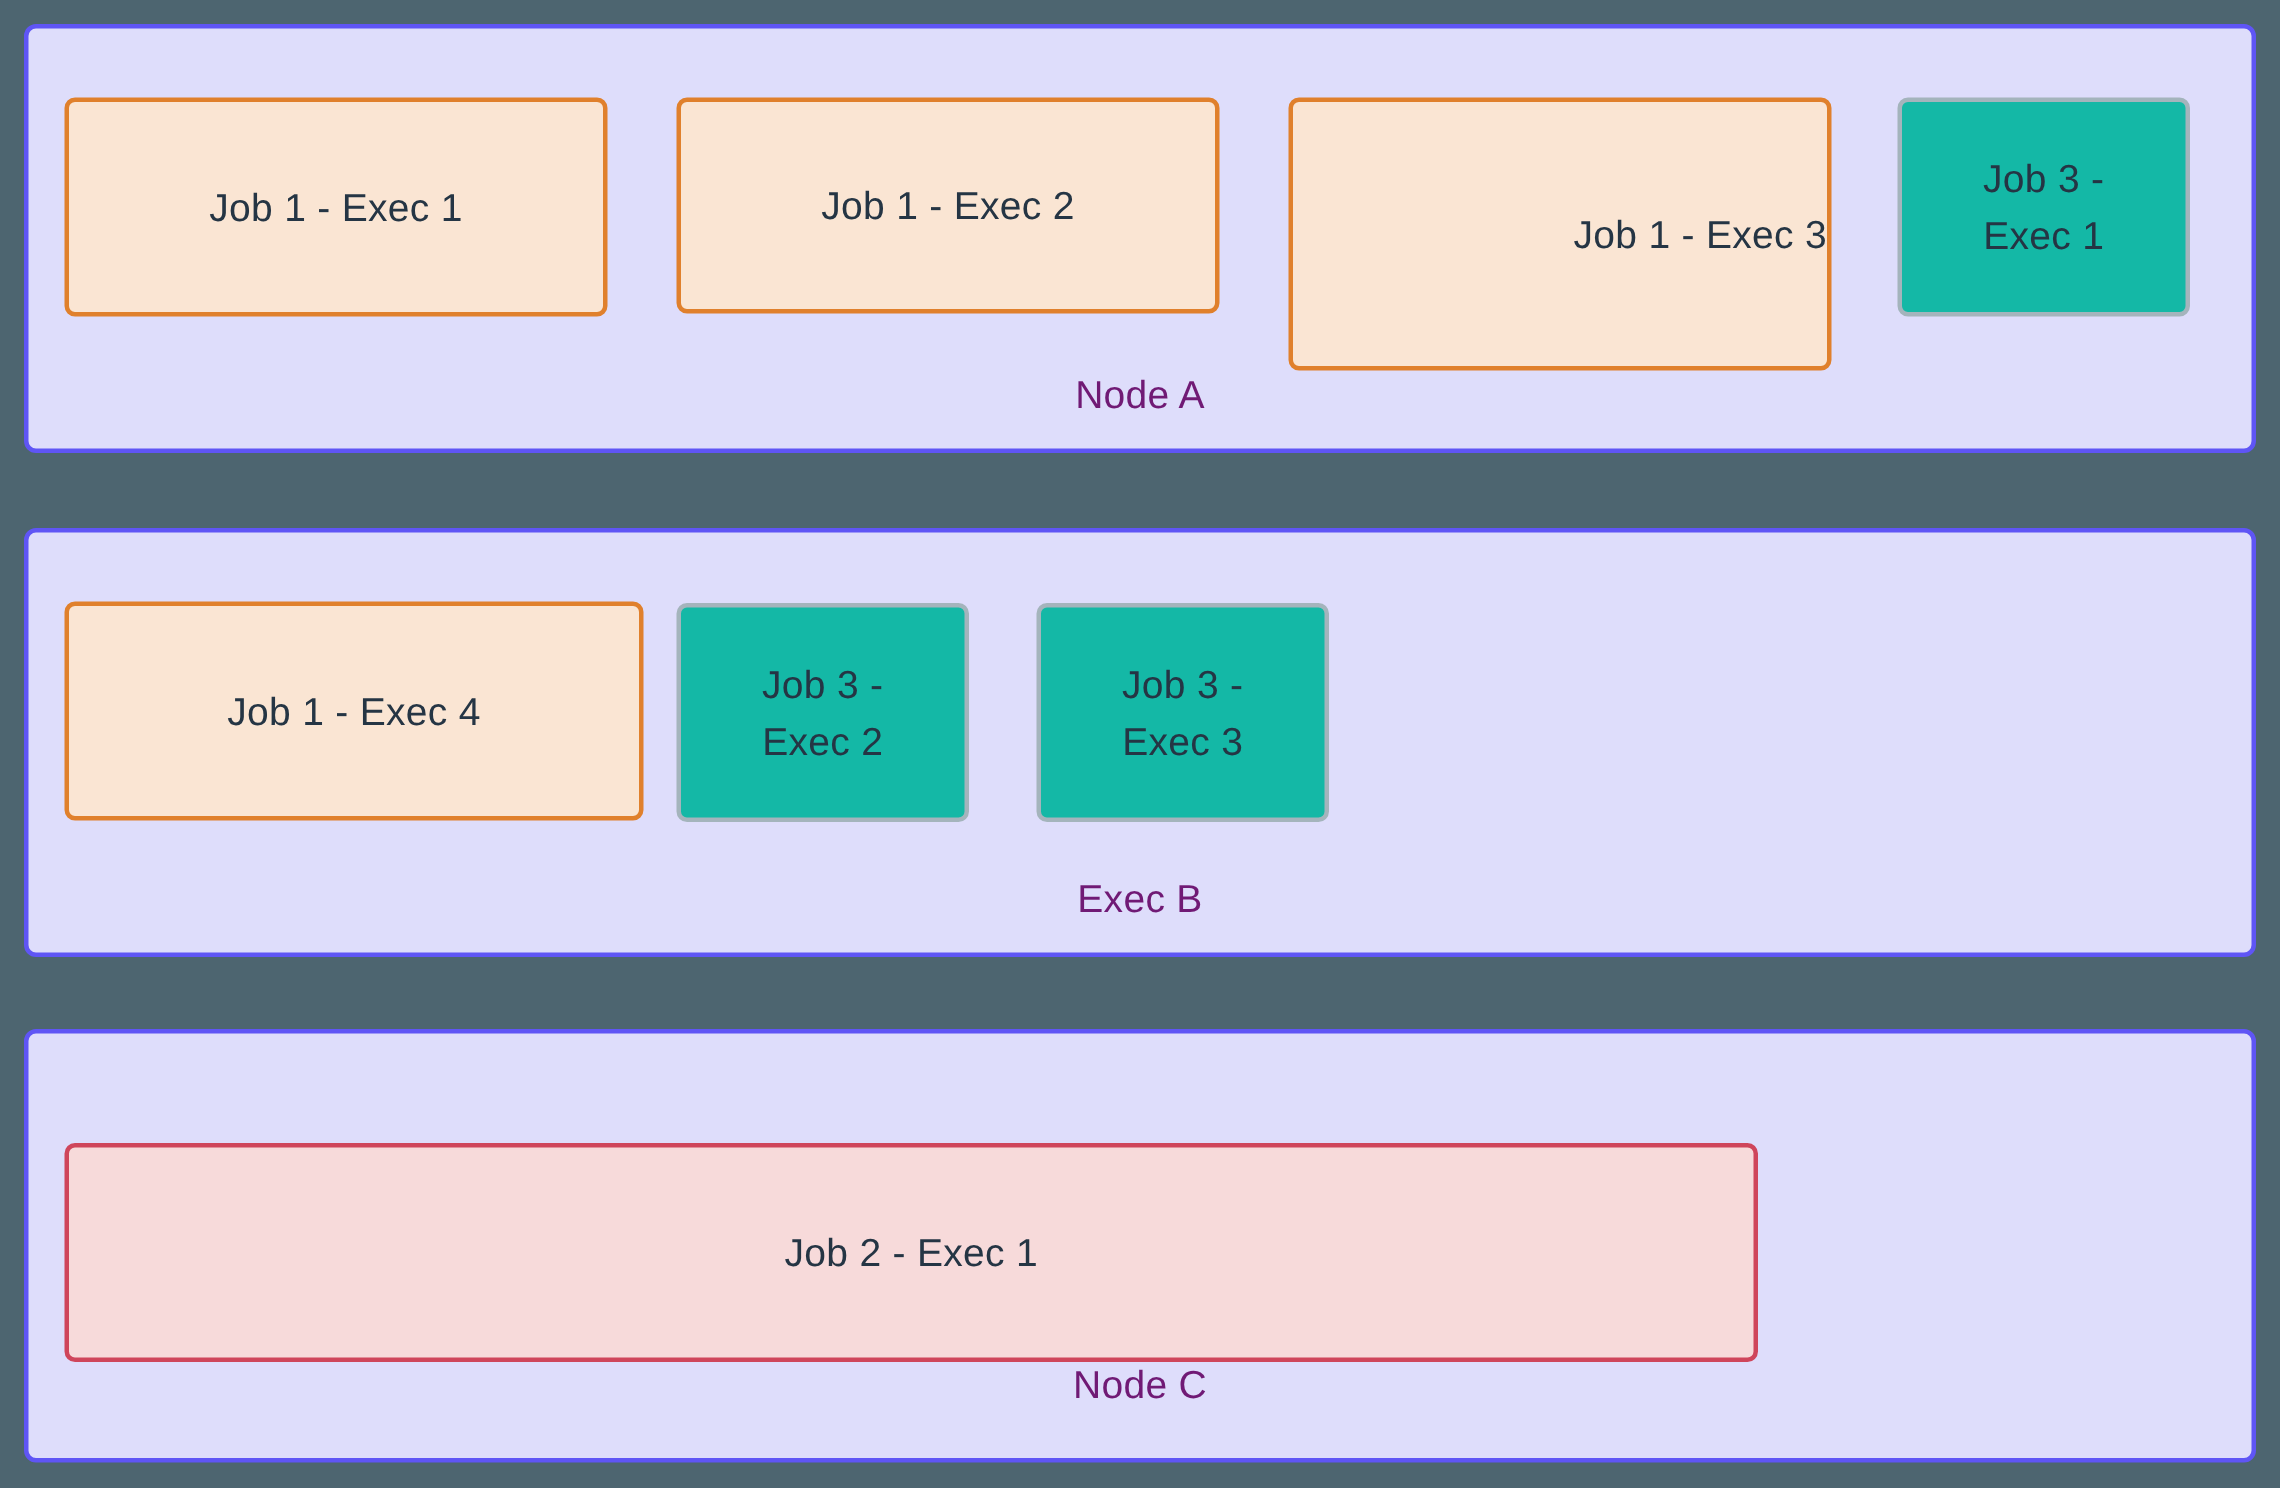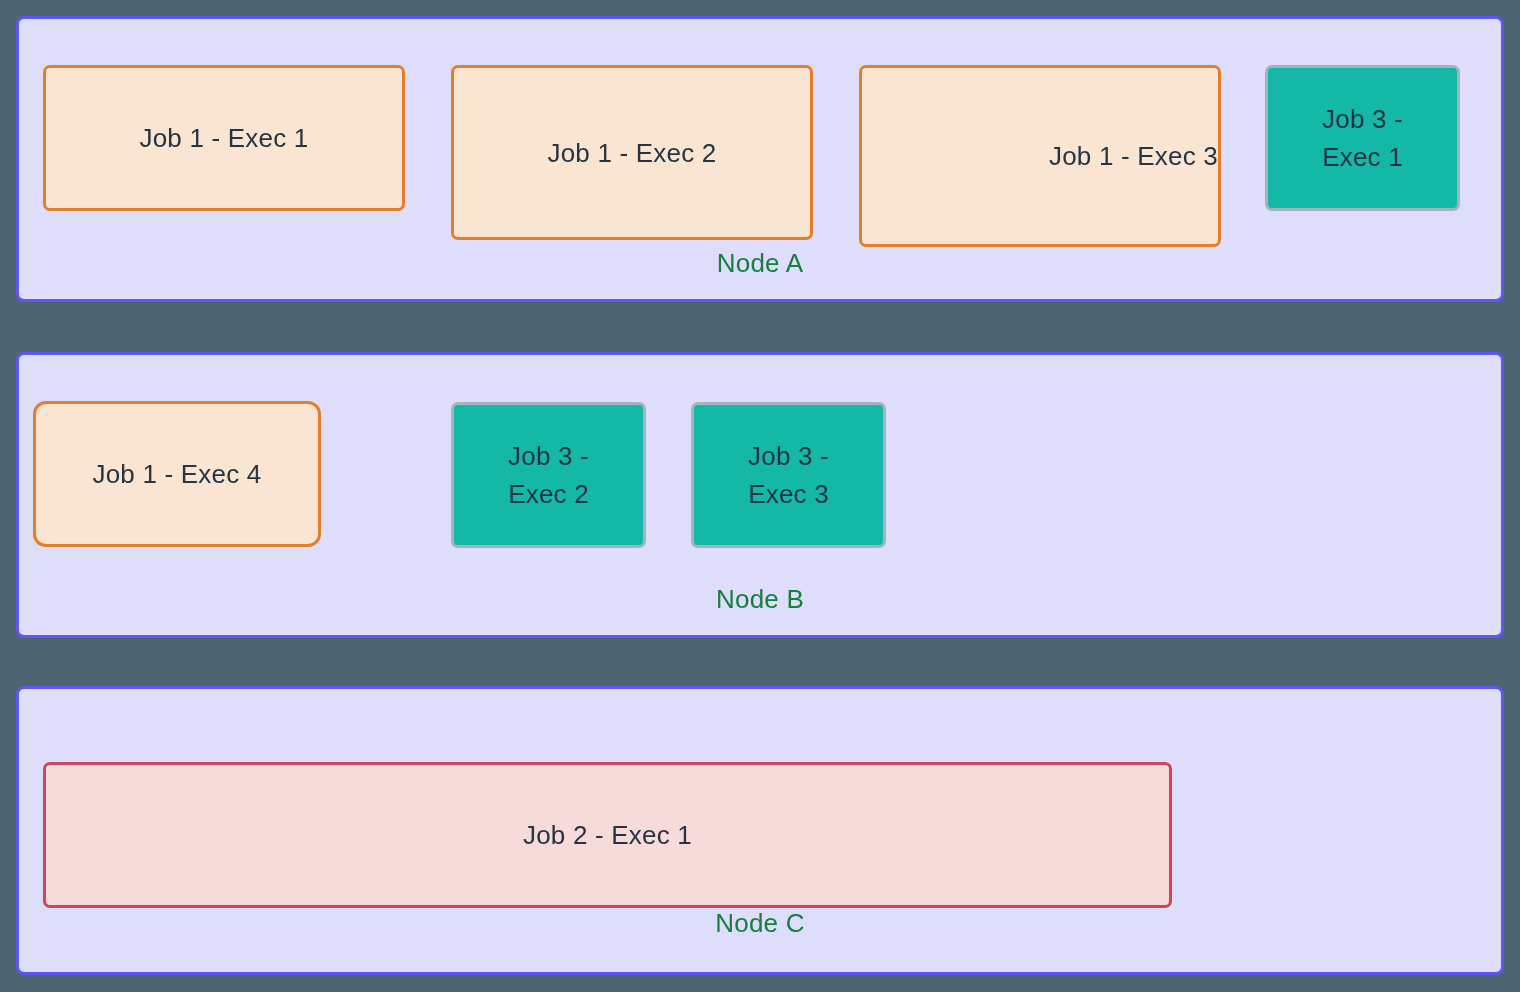--- a/index.html
+++ b/index.html
@@ -39,21 +39,21 @@
   #node-c { left: 16px;  top: 686px; width: 1488px; height: 289px; }
 
   .node-label {
     position: absolute;
     left: 0;
     width: 100%;
     text-align: center;
     font-size: 26px;
     line-height: 32px;
     letter-spacing: 0.2px;
-    color: #15803d;
+    color: #701a75;
     white-space: pre;
   }
 
   #node-a .node-label { top: 228px; }
   #node-b .node-label { top: 228px; }
   #node-c .node-label { top: 218px; }
 
   
   .job-box {
     position: absolute;
@@ -85,26 +85,26 @@
     margin-top: 28px;
   }
 
   .job-box-label {
     display: block;
     white-space: pre-line;
   }
 
   
   #job-a-1 { left: 24px;   top: 46px; width: 362px; height: 146px; align-items: center; }
-  #job-a-2 { left: 432px;  top: 46px; width: 362px; height: 175px; align-items: center; }
+  #job-a-2 { left: 432px;  top: 46px; width: 362px; height: 144px; align-items: center; }
   #job-a-3 { left: 840px;  top: 46px; width: 362px; height: 182px; justify-content: flex-end; }
   #job-a-4 { left: 1246px; top: 46px; width: 195px; height: 146px; }
 
   
-  #job-b-1 { left: 14px;  top: 46px; width: 288px; height: 146px; border-radius: 13px; }
+  #job-b-1 { left: 24px;  top: 46px; width: 386px; height: 146px; }
   #job-b-2 { left: 432px; top: 47px; width: 195px; height: 146px; }
   #job-b-3 { left: 672px; top: 47px; width: 195px; height: 146px; }
 
   
   #job-c-1 { left: 24px; top: 45px; width: 1129px; height: 146px; }
 </style>
 </head>
 <body>
 
 <div id="diagram-root">
@@ -140,21 +140,21 @@
     <div class="job-box kind-gray" id="job-b-2">
       <span class="job-box-label">Job 3 -
 Exec 2</span>
     </div>
 
     <div class="job-box kind-gray" id="job-b-3">
       <span class="job-box-label">Job  3 -
 Exec 3</span>
     </div>
 
-    <div class="node-label">Node B</div>
+    <div class="node-label">Exec B</div>
   </div>
 
   <div class="node" id="node-c">
 
     <div class="job-box kind-red" id="job-c-1">
       <span class="job-box-label">Job 2 - Exec 1</span>
     </div>
 
     <div class="node-label">Node C</div>
   </div>

